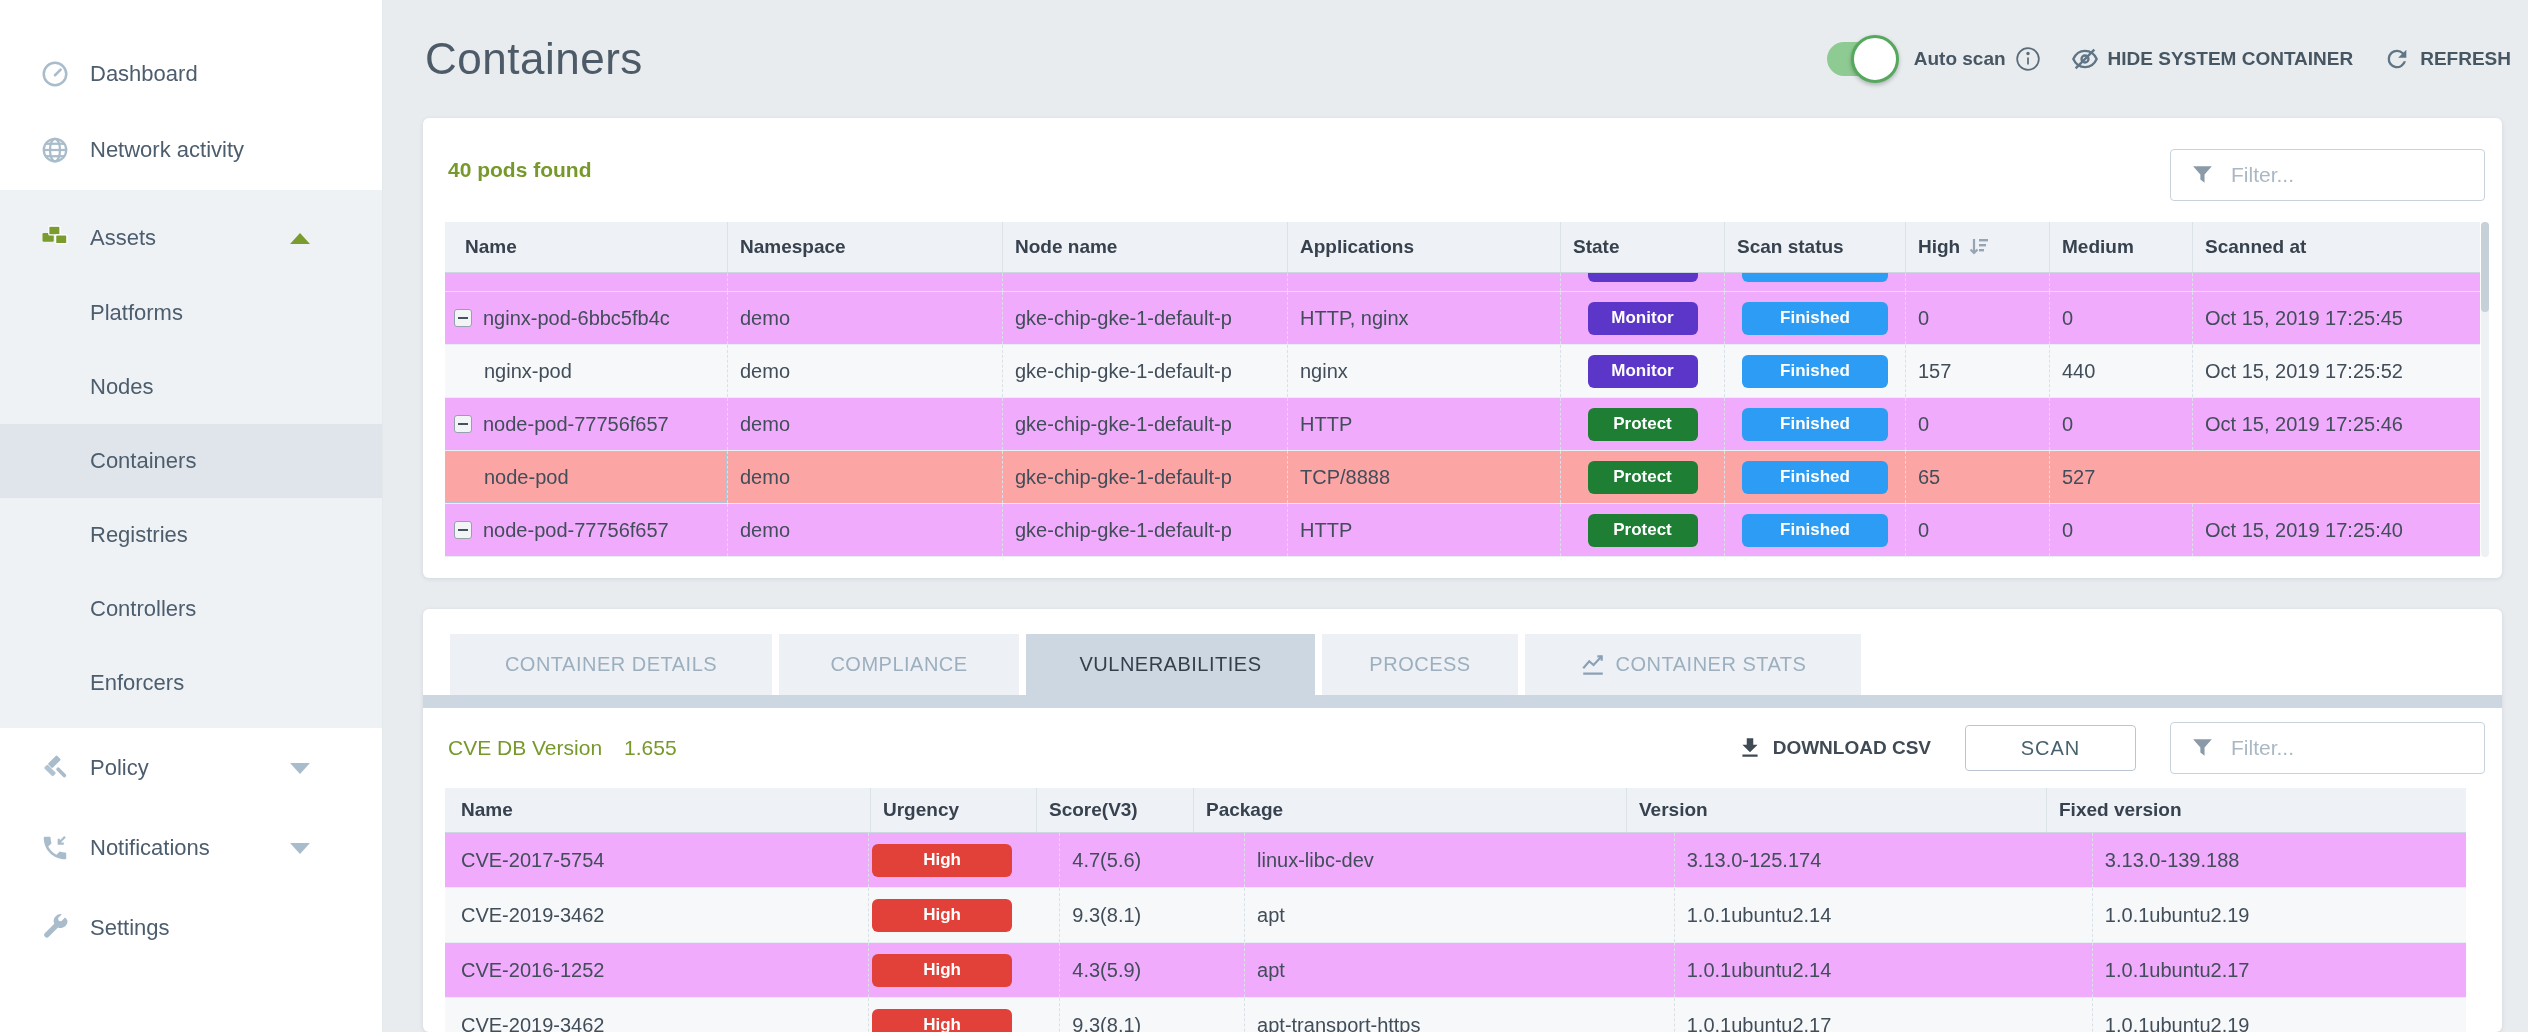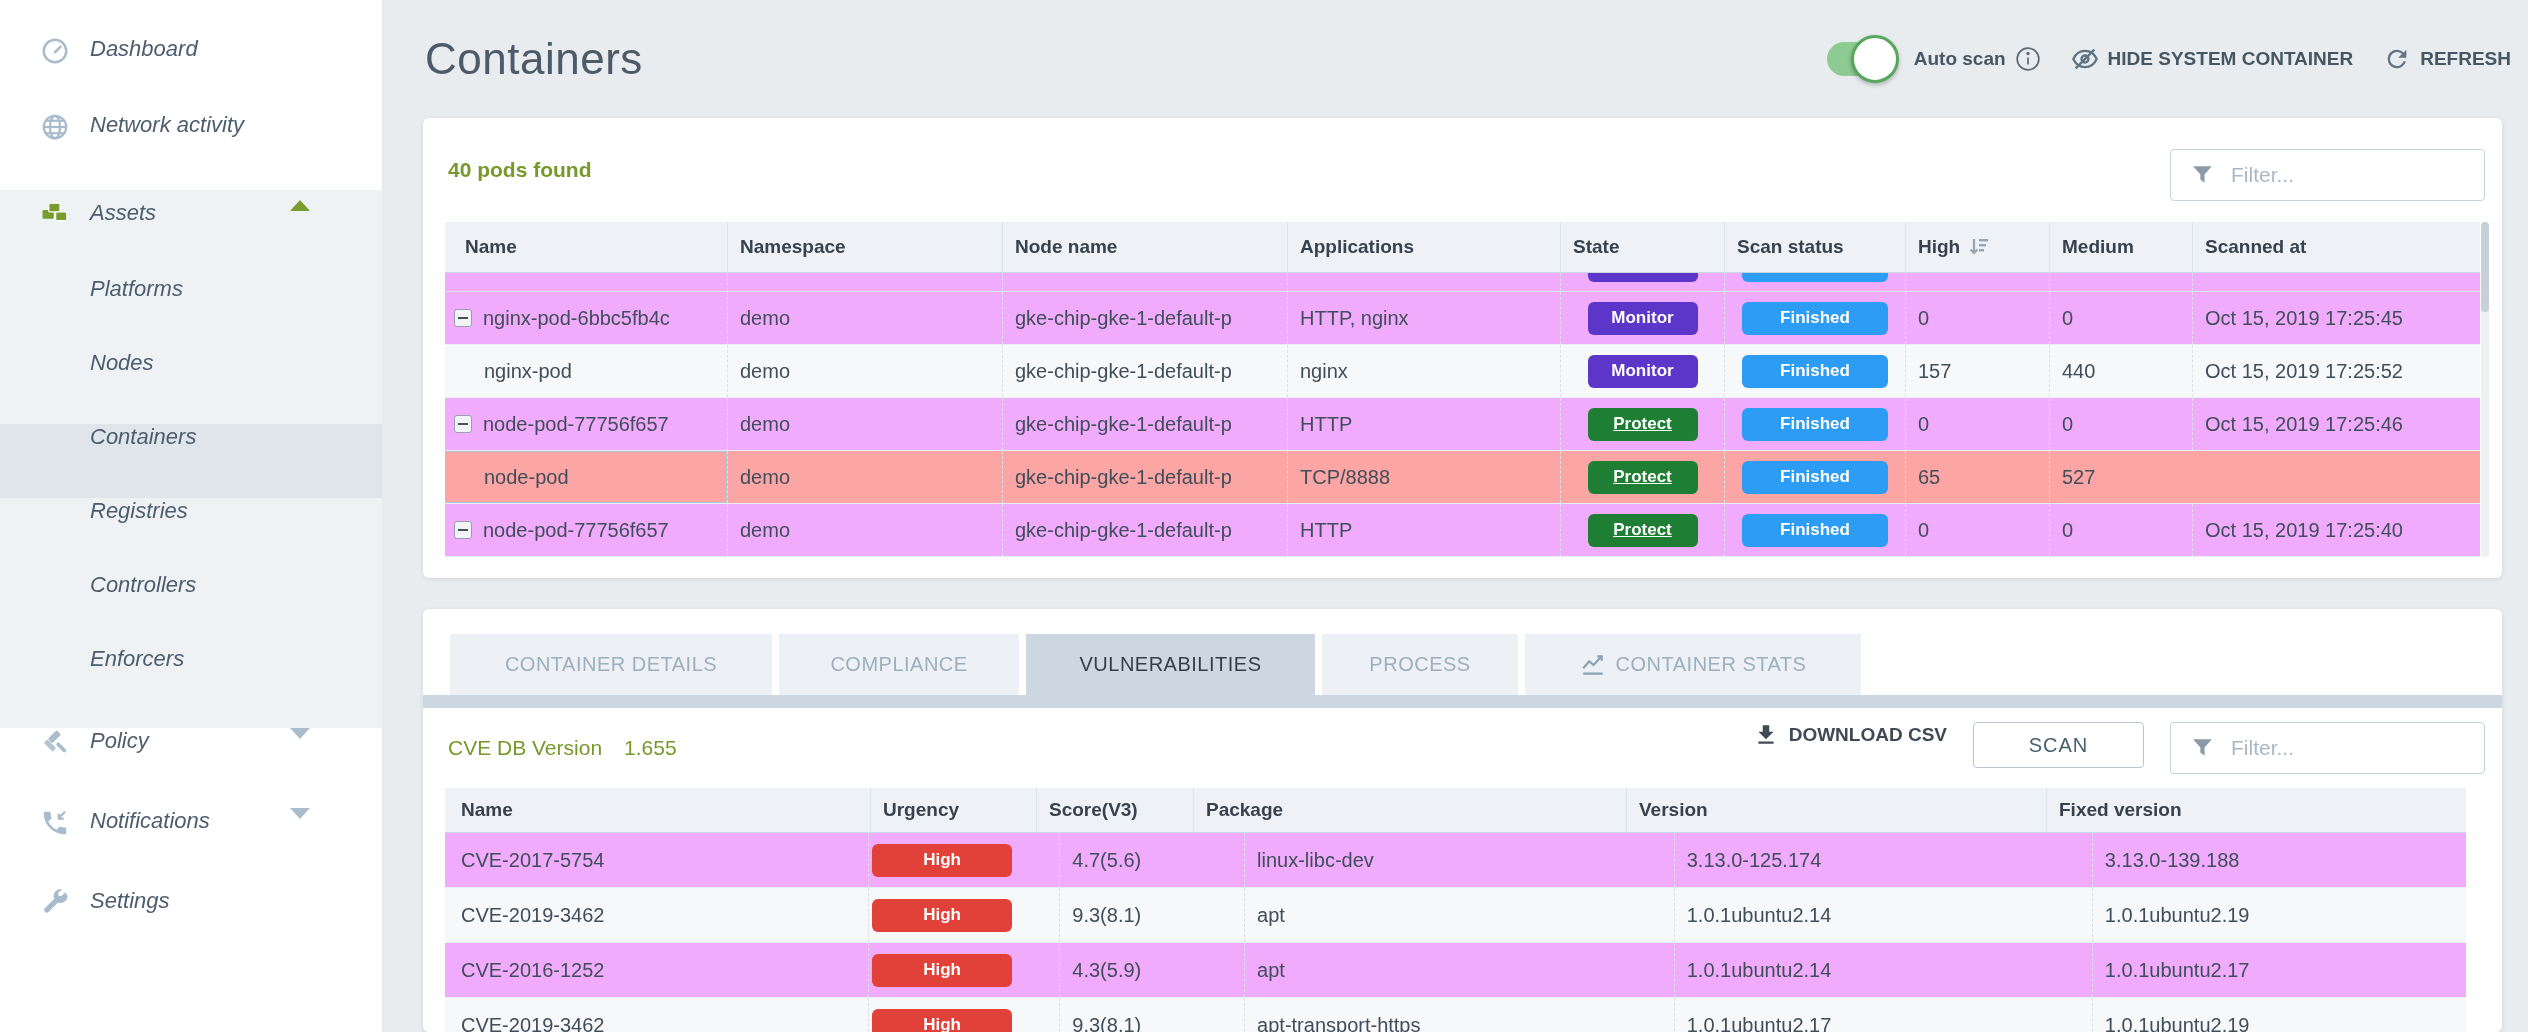--- a/index.html
+++ b/index.html
@@ -11,22 +11,22 @@
     position: relative;
   }
 
   
   .sidebar {
     position: absolute; left: 0; top: 0; bottom: 0; width: 383px;
     background: #ffffff; border-right: 1px solid #e4e9ec;
     padding-top: 36px; z-index: 5;
   }
   .side-item {
-    height: 76px; display: flex; cursor: pointer;
-    font-size: 22px; color: #4c5d6e; position: relative; font-style: italic;
+    height: 76px; display: flex; align-items: center; cursor: pointer;
+    font-size: 22px; color: #4c5d6e; position: relative;
   }
   .side-item .s-icon { width: 30px; height: 30px; margin-left: 40px; flex: 0 0 30px; }
   .side-item .s-label { margin-left: 20px; white-space: nowrap; }
   .side-sub .s-label { margin-left: 90px; }
   .nav-group { background: #eff2f5; padding: 10px 0 8px 0; margin-top: 2px; }
   .side-sub { height: 74px; }
   .side-sub.selected { background: #dfe5ea; }
   .bottom-item { height: 80px; }
   .caret-up {
     position: absolute; right: 72px; width: 0; height: 0;
@@ -111,41 +111,41 @@
   .expander::after { content: ""; position: absolute; left: 3px; right: 3px; top: 7px; height: 2px; background: #45525e; }
   .exp-spacer { width: 33px; flex: 0 0 33px; }
 
   .badge {
     height: 33px; border-radius: 6px; color: #fff; font-size: 17px; font-weight: bold;
     display: flex; align-items: center; justify-content: center;
   }
   .b-state { width: 110px; }
   .b-scan { width: 146px; }
   .b-monitor { background: #5b36c9; }
-  .b-protect { background: #1e7e34; text-decoration: underline; }
+  .b-protect { background: #1e7e34; }
   .b-finished { background: #2d9cf4; }
   .b-high { width: 140px; background: #e14138; }
 
   .v-scrollbar { position: absolute; right: 13px; top: 104px; height: 335px; width: 8px; background: #eef1f4; border-radius: 4px; }
   .v-thumb { position: absolute; top: 0; width: 8px; height: 90px; background: #c6d0d9; border-radius: 4px; }
 
   
   .tabs-row { display: flex; gap: 7px; margin: 25px 0 0 27px; }
   .tab {
     height: 61px; background: #edf1f5; color: #9cafbf; font-size: 20px; letter-spacing: 0.5px;
     display: flex; align-items: center; justify-content: center; gap: 10px; cursor: pointer; white-space: nowrap;
   }
   .tab.active { background: #ccd7e1; color: #333f4a; }
   .t1 { width: 322px; } .t2 { width: 240px; } .t3 { width: 289px; } .t4 { width: 196px; } .t5 { width: 336px; }
   .tab-strip { height: 13px; background: #ccd7e1; }
 
   
   .vuln-toolbar { height: 80px; display: flex; align-items: center; padding: 0 17px 0 25px; }
   .cve-db { font-size: 21px; color: #77992b; display: flex; gap: 22px; }
-  .toolbar-right { margin-left: auto; display: flex; align-items: flex-start; gap: 26px; }
+  .toolbar-right { margin-left: auto; display: flex; align-items: center; gap: 34px; }
   .download-btn { display: flex; align-items: center; gap: 10px; font-size: 19px; font-weight: bold; color: #3f4a55; cursor: pointer; white-space: nowrap; }
   .scan-btn {
     width: 171px; height: 46px; border: 1px solid #b9c6d2; border-radius: 4px; background: #fff;
     font-family: "Liberation Sans", sans-serif; font-size: 20px; color: #48616f; letter-spacing: 1px; cursor: pointer;
   }
 
   .cve-tbl { position: relative; margin-left: 22px; width: 2021px; }
   .cve-tbl .tbl-head { height: 45px; }
   .cve-tbl .tr { height: 55px; gap: 44px; }
   .cve-tbl .td:first-child, .cve-tbl .th:first-child { padding-left: 16px; }

